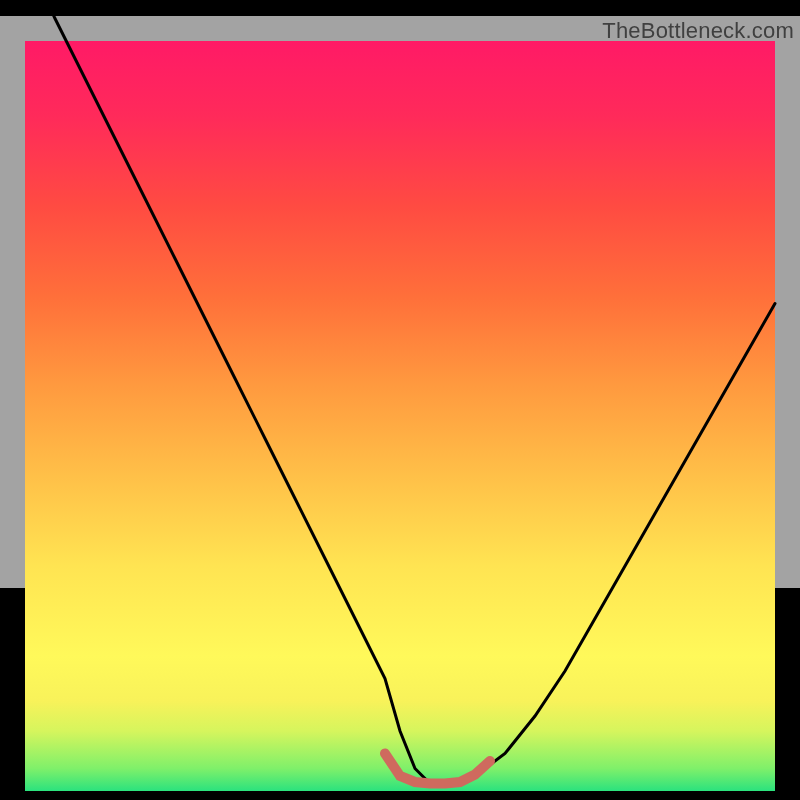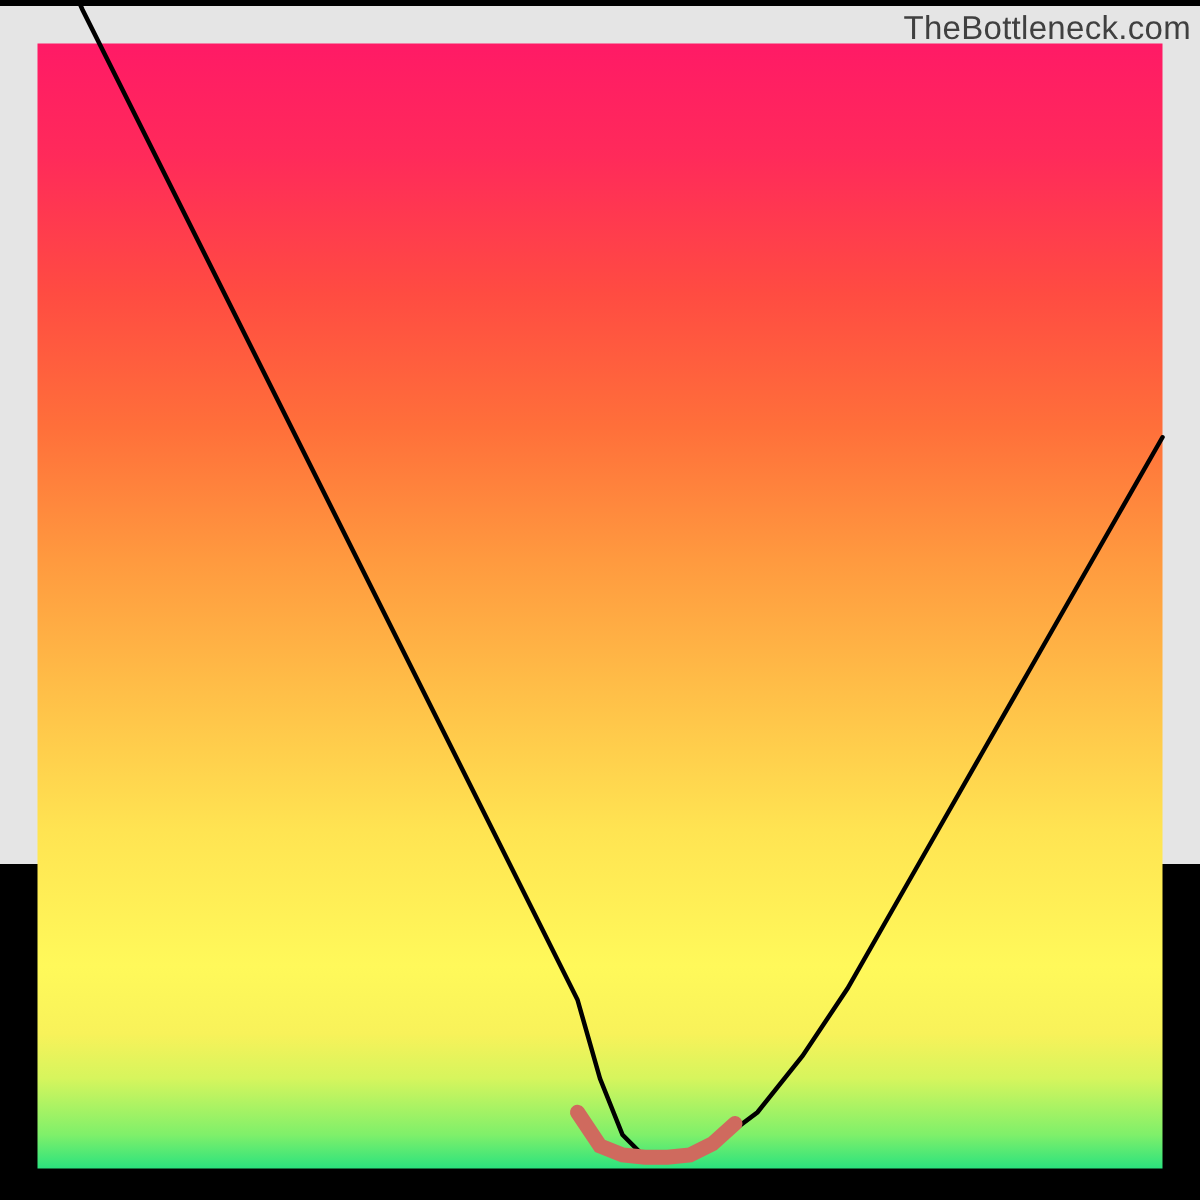--- a/index.html
+++ b/index.html
@@ -7,24 +7,24 @@
     padding: 0;
     width: 800px;
     height: 800px;
     background: #000;
     overflow: hidden;
     font-family: Arial, Helvetica, sans-serif;
   }
   .frame {
     position: absolute;
     left: 0;
-    top: 4px;
+    top: 16px;
     width: 800px;
     height: 572px;
-    background: #e5e5e5;
+    background: #a3a3a3;
   }
   .plot-area {
     position: absolute;
     left: 25px;
     top: 25px;
     width: 750px;
     height: 750px;
     
     background: linear-gradient(
       to top,

